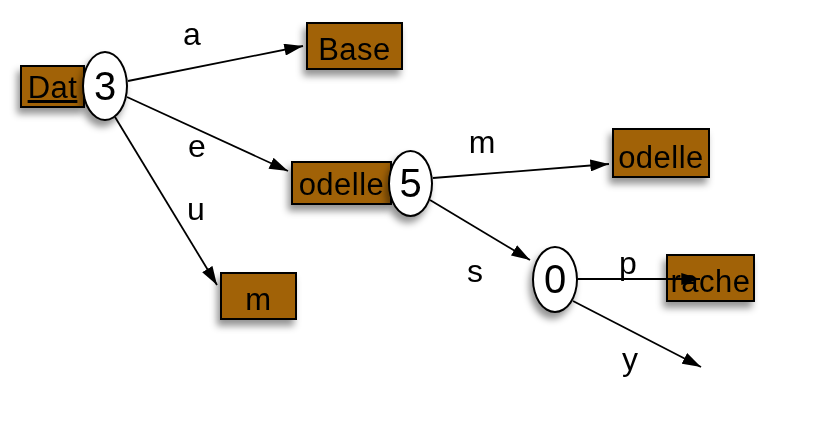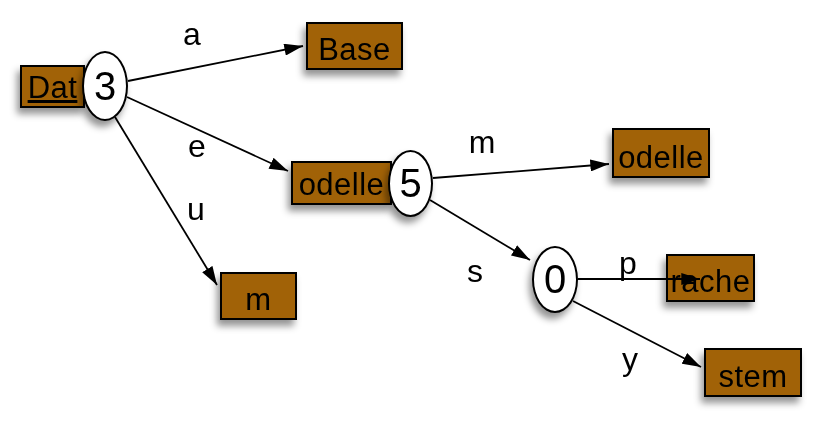--- a/index.html
+++ b/index.html
@@ -123,23 +123,20 @@
   </div>
 
   <div class="node-oval oval-0">
     <span>0</span>
   </div>
 
   <div class="node-box box-rache">
     <span>rache</span>
   </div>
 
-  <div class="node-box box-stem">
-    <span>stem</span>
-  </div>
 
   <span class="edge-label lbl-a">a</span>
   <span class="edge-label lbl-e">e</span>
   <span class="edge-label lbl-u">u</span>
   <span class="edge-label lbl-m">m</span>
   <span class="edge-label lbl-s">s</span>
   <span class="edge-label lbl-p">p</span>
   <span class="edge-label lbl-y">y</span>
 
 </div>

